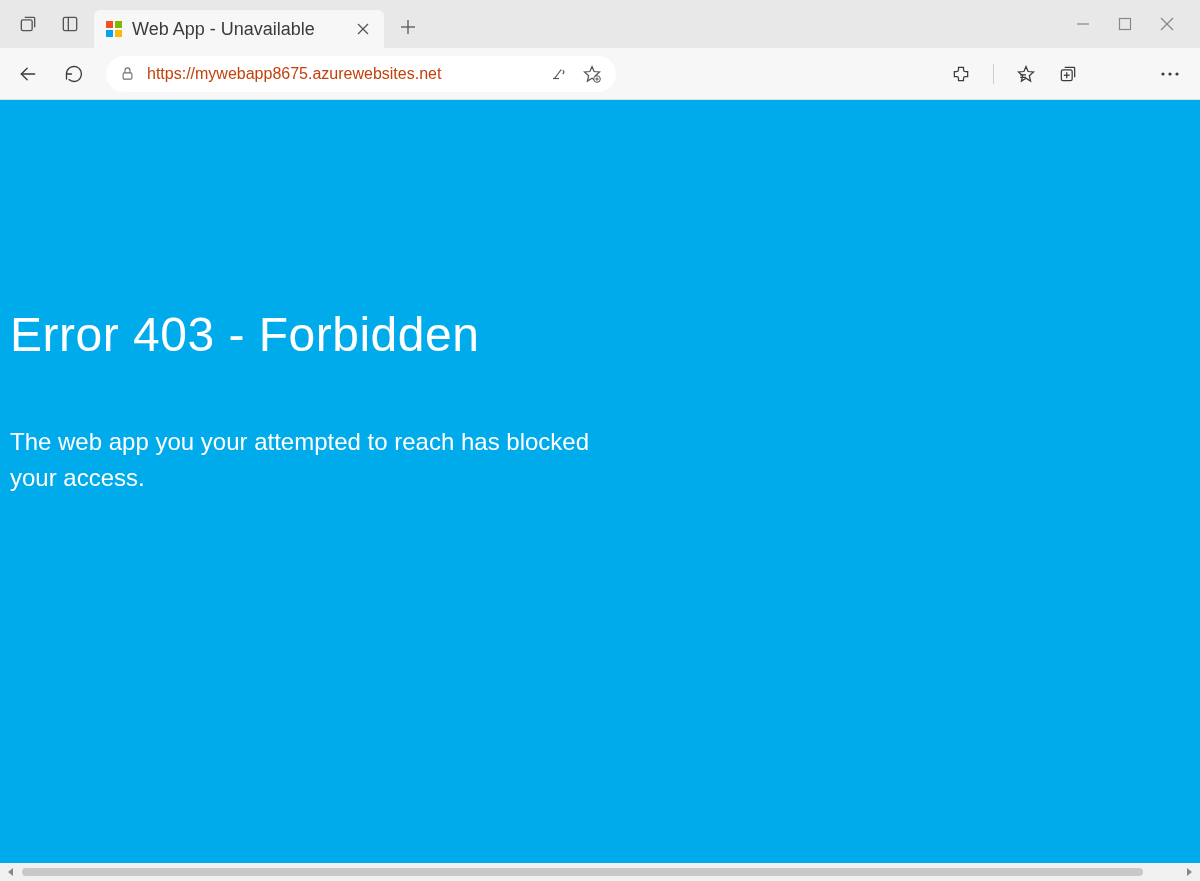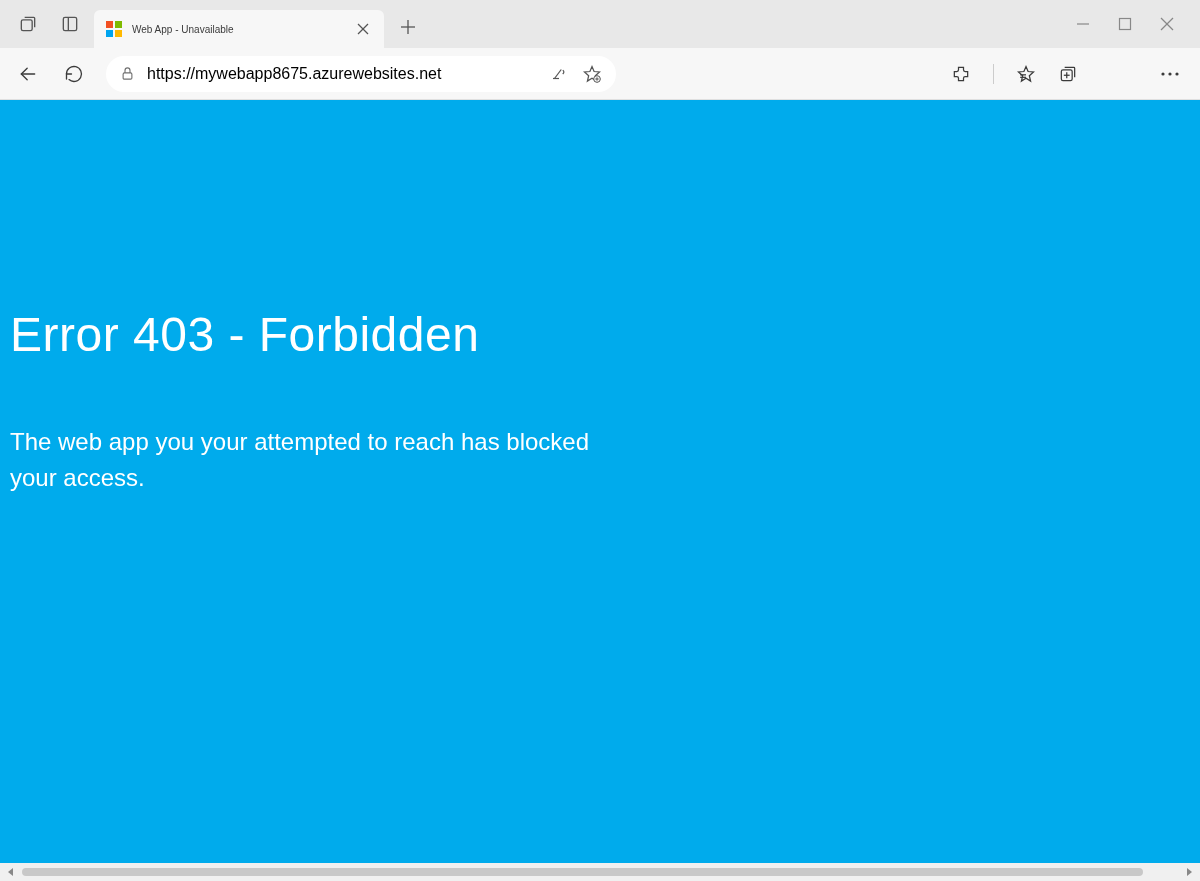--- a/index.html
+++ b/index.html
@@ -39,21 +39,21 @@
       gap: 10px;
       margin-top: 10px;
       min-width: 290px;
     }
     .favicon {
       display: inline-flex;
       width: 16px;
       height: 16px;
     }
     .tab-title {
-      font-size: 10px;
+      font-size: 18px;
       color: #3b3b3b;
       flex: 1;
       white-space: nowrap;
       overflow: hidden;
     }
     .tab-close {
       width: 18px;
       height: 18px;
       display: flex;
       align-items: center;
@@ -100,21 +100,21 @@
       height: 36px;
       background: #fff;
       border-radius: 18px;
       display: flex;
       align-items: center;
       padding: 0 14px;
       gap: 12px;
     }
     .url-text {
       font-size: 16px;
-      color: #000000;
+      color: #c2410c;
       flex: 1;
       white-space: nowrap;
     }
     .url-actions {
       display: flex;
       align-items: center;
       gap: 14px;
       color: #555;
     }
     .addr-right {

